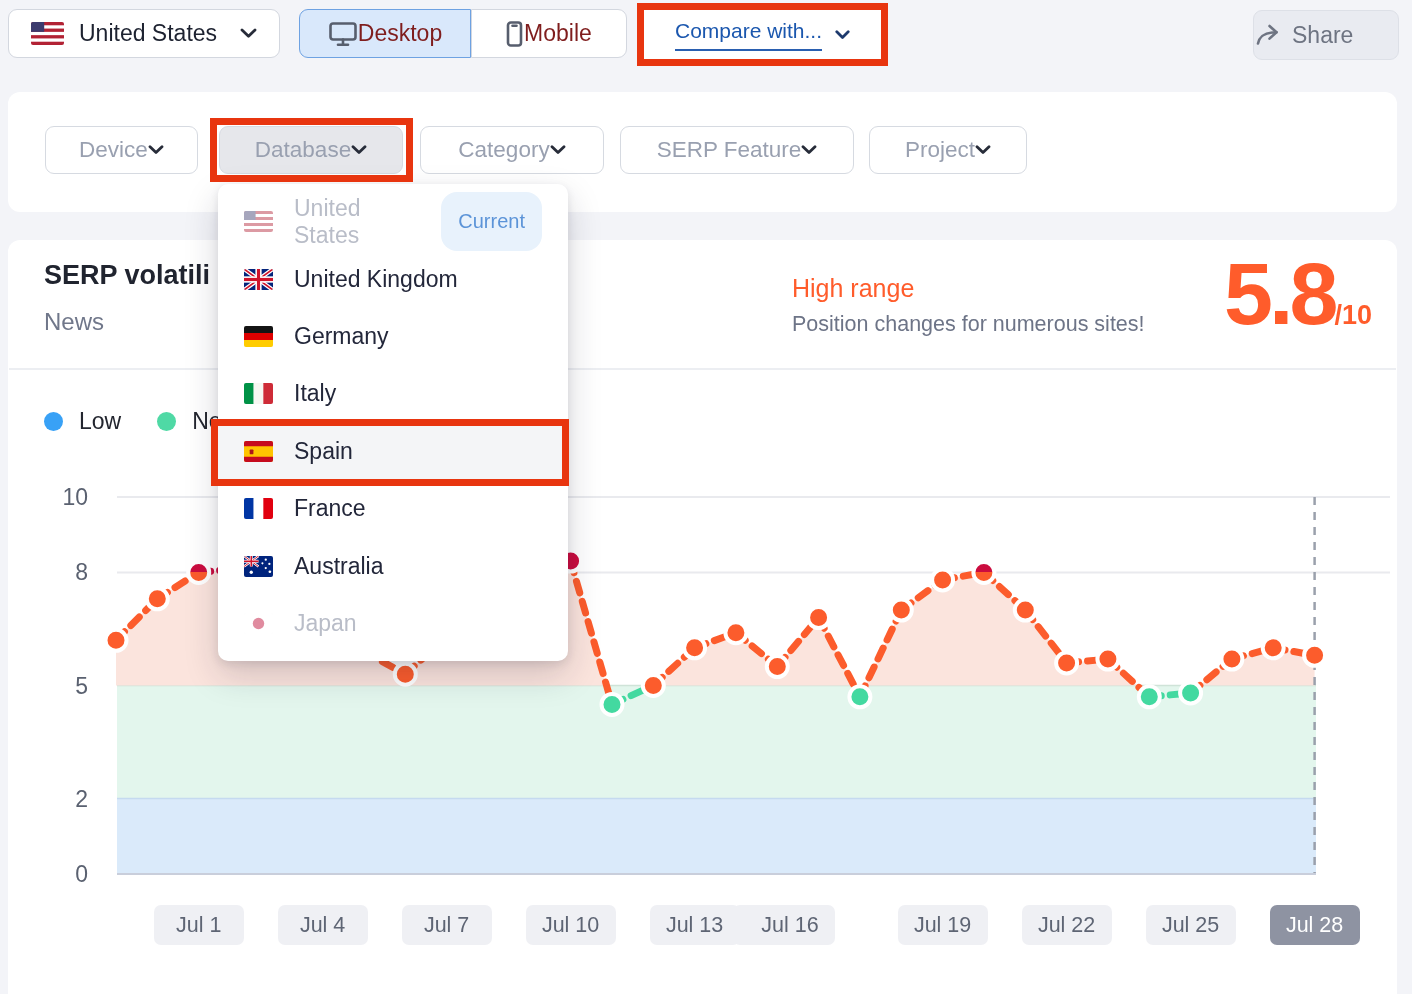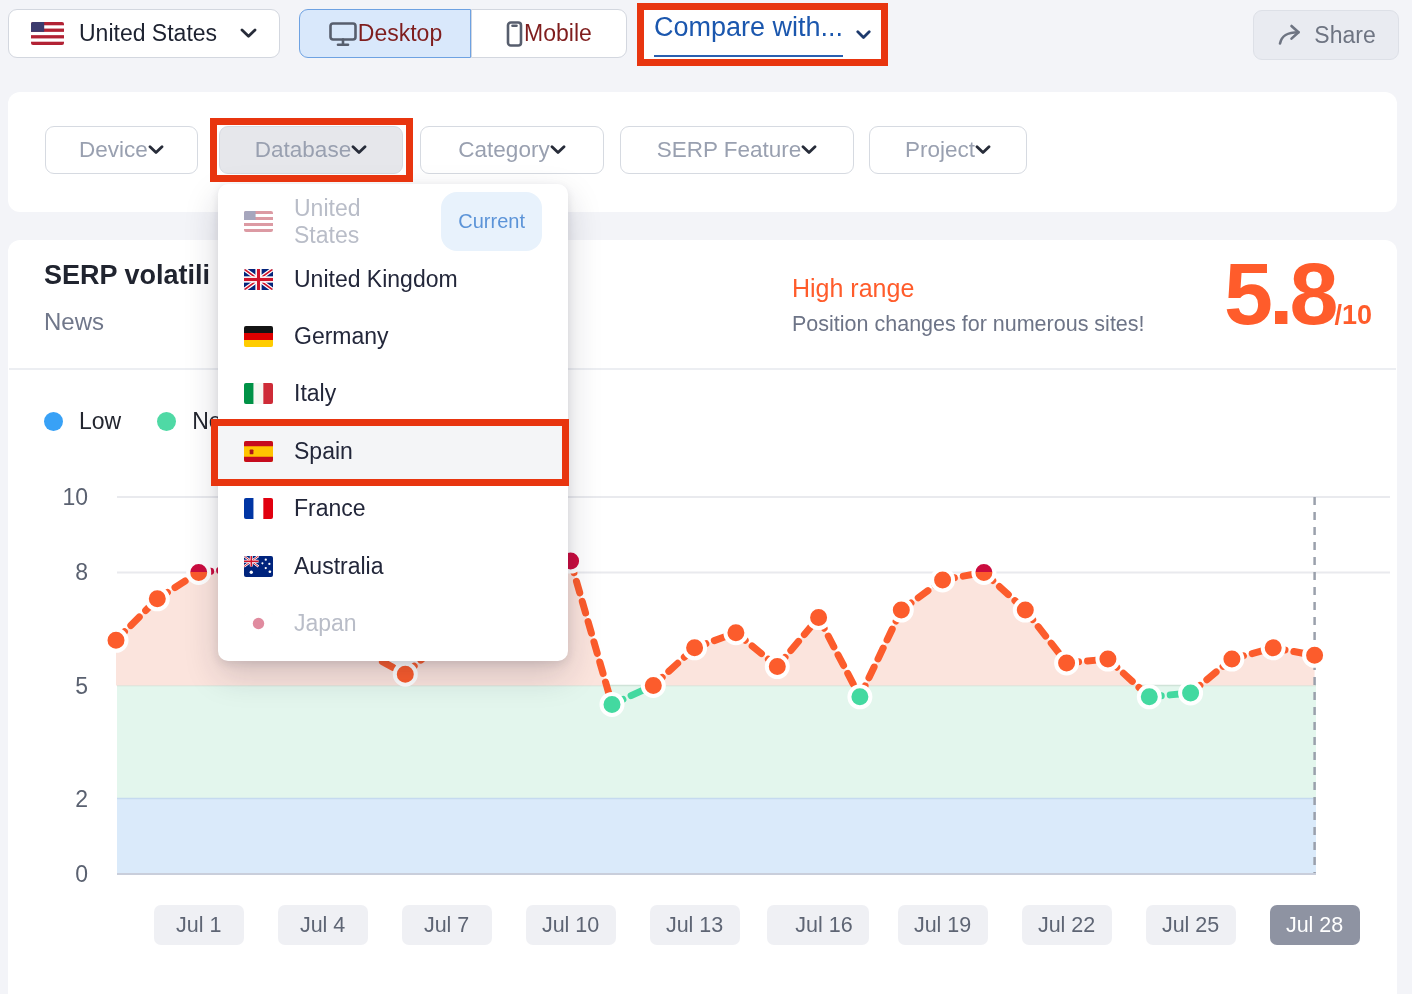--- a/index.html
+++ b/index.html
@@ -15,23 +15,23 @@
   .flag{display:inline-block;width:29px;height:21px;border-radius:2px;overflow:hidden;flex:none;
         box-shadow:inset 0 0 0 1px rgba(0,0,0,.08)}
   .flag svg{display:block;width:100%;height:100%}
   .flag-lg{width:33px;height:23px}
   .seg{top:9px;height:49px;display:flex;align-items:center;justify-content:center;gap:0;
        box-sizing:border-box;cursor:pointer;font-size:23px;color:#7f1d1d}
   .seg-desktop{left:299px;width:172px;background:#d9e8fb;border:1.5px solid #6ea2e2;border-radius:9px 0 0 9px;z-index:1}
   .seg-mobile{left:470.5px;width:156px;background:#fff;border:1.5px solid #d3d7df;border-radius:0 9px 9px 0}
   .compare-box{left:637px;top:3px;width:251px;height:63px;border:7px solid #e8350f;background:#fff;
     box-sizing:border-box;display:flex;align-items:center;justify-content:center;gap:13px;z-index:30}
-  .compare-link{font-size:27px;color:#1b57ae;border-bottom:2px solid #2a5fb0;padding-bottom:12px;cursor:pointer}
+  .compare-link{font-size:21px;color:#1b57ae;border-bottom:2px solid #2a5fb0;padding-bottom:6px;cursor:pointer}
   .share-btn{left:1253px;top:10px;width:144px;height:48px;background:#e9ebf1;border:1px solid #dde0e7;
-    border-radius:9px;display:flex;align-items:center;justify-content:center;gap:12px;cursor:pointer}
+    border-radius:9px;display:flex;align-items:center;gap:12px;cursor:pointer}
   .share-btn .lbl{font-size:23px;color:#6e7482}
 
   
   .filters-card{left:8px;top:92px;width:1389px;height:120px}
   .filter-btn{top:126px;height:48px;background:#fff;border:1.5px solid #d6dae1;border-radius:9px;
     display:flex;align-items:center;justify-content:center;gap:0;box-sizing:border-box;cursor:pointer;z-index:3}
   .filter-btn .lbl{font-size:22.5px;color:#99a0b0}
   .filter-btn.active{background:#e6e7eb}
   .ann-box{border:7px solid #e8350f;box-sizing:border-box;z-index:30;pointer-events:none}
 
@@ -267,21 +267,21 @@
       <text x="88" y="693.5" text-anchor="end" font-size="23" fill="#5a6170" font-family="Liberation Sans, sans-serif">5</text>
       <text x="88" y="580.4" text-anchor="end" font-size="23" fill="#5a6170" font-family="Liberation Sans, sans-serif">8</text>
       <text x="88" y="505.0" text-anchor="end" font-size="23" fill="#5a6170" font-family="Liberation Sans, sans-serif">10</text>
     </svg></div>
 <div id="x-pills">
     <div class="x-pill" style="left: 153.7px;">Jul 1</div>
     <div class="x-pill" style="left: 277.6px;">Jul 4</div>
     <div class="x-pill" style="left: 401.6px;">Jul 7</div>
     <div class="x-pill" style="left: 525.6px;">Jul 10</div>
     <div class="x-pill" style="left: 649.6px;">Jul 13</div>
-    <div class="x-pill" style="left: 767px; padding-left: 12px;">Jul 16</div>
+    <div class="x-pill" style="left: 733px; padding-left: 12px;">Jul 16</div>
     <div class="x-pill" style="left: 897.6px;">Jul 19</div>
     <div class="x-pill" style="left: 1021.6px;">Jul 22</div>
     <div class="x-pill" style="left: 1145.6px;">Jul 25</div>
     <div class="x-pill selected" style="left: 1269.6px;">Jul 28</div>
   </div>
 
 <div class="abs dropdown" id="dropdown">
     <div class="dd-item disabled">
       <span class="flag">
         <svg viewBox="0 0 28 20" preserveAspectRatio="none">

